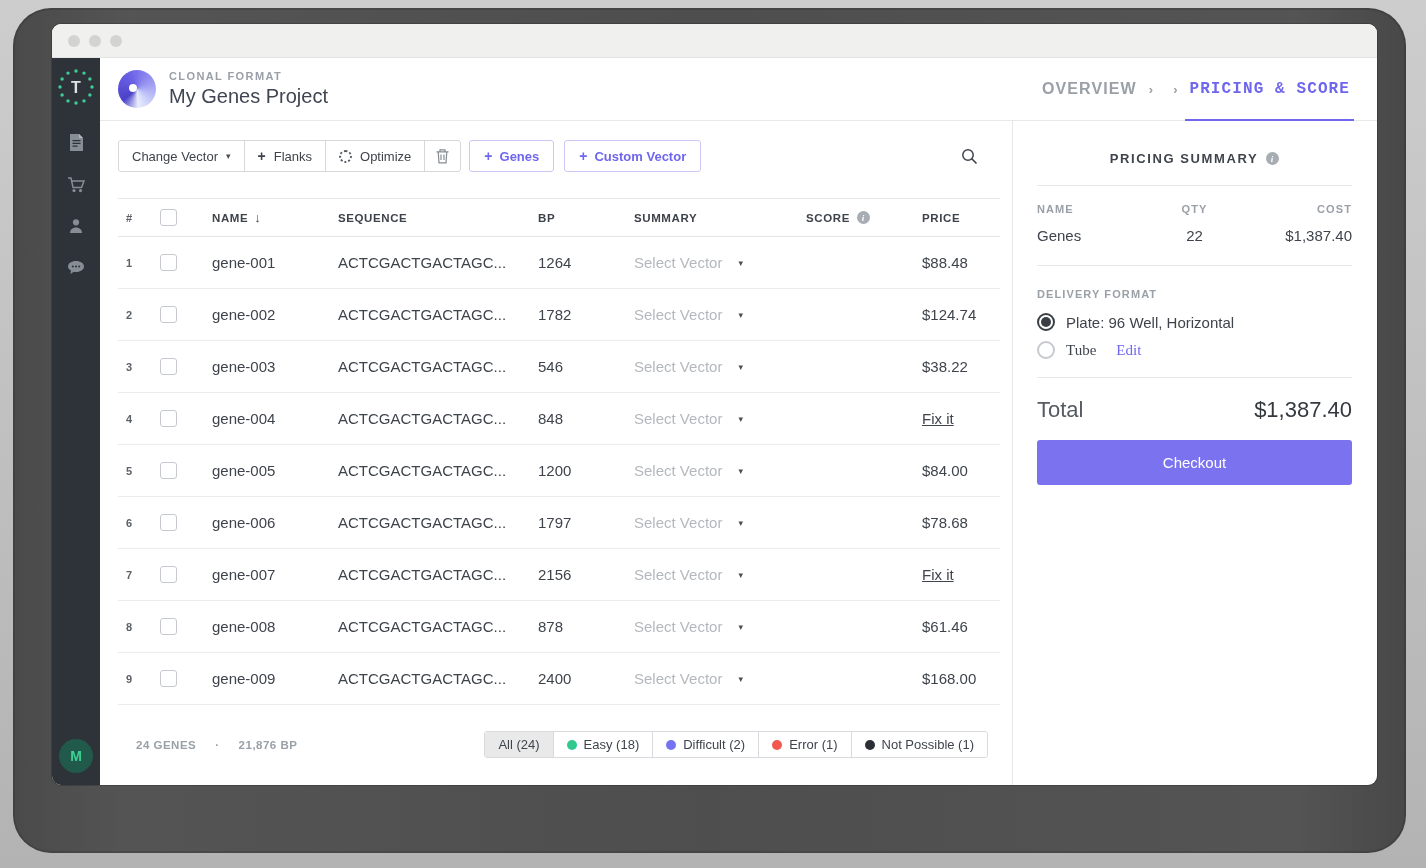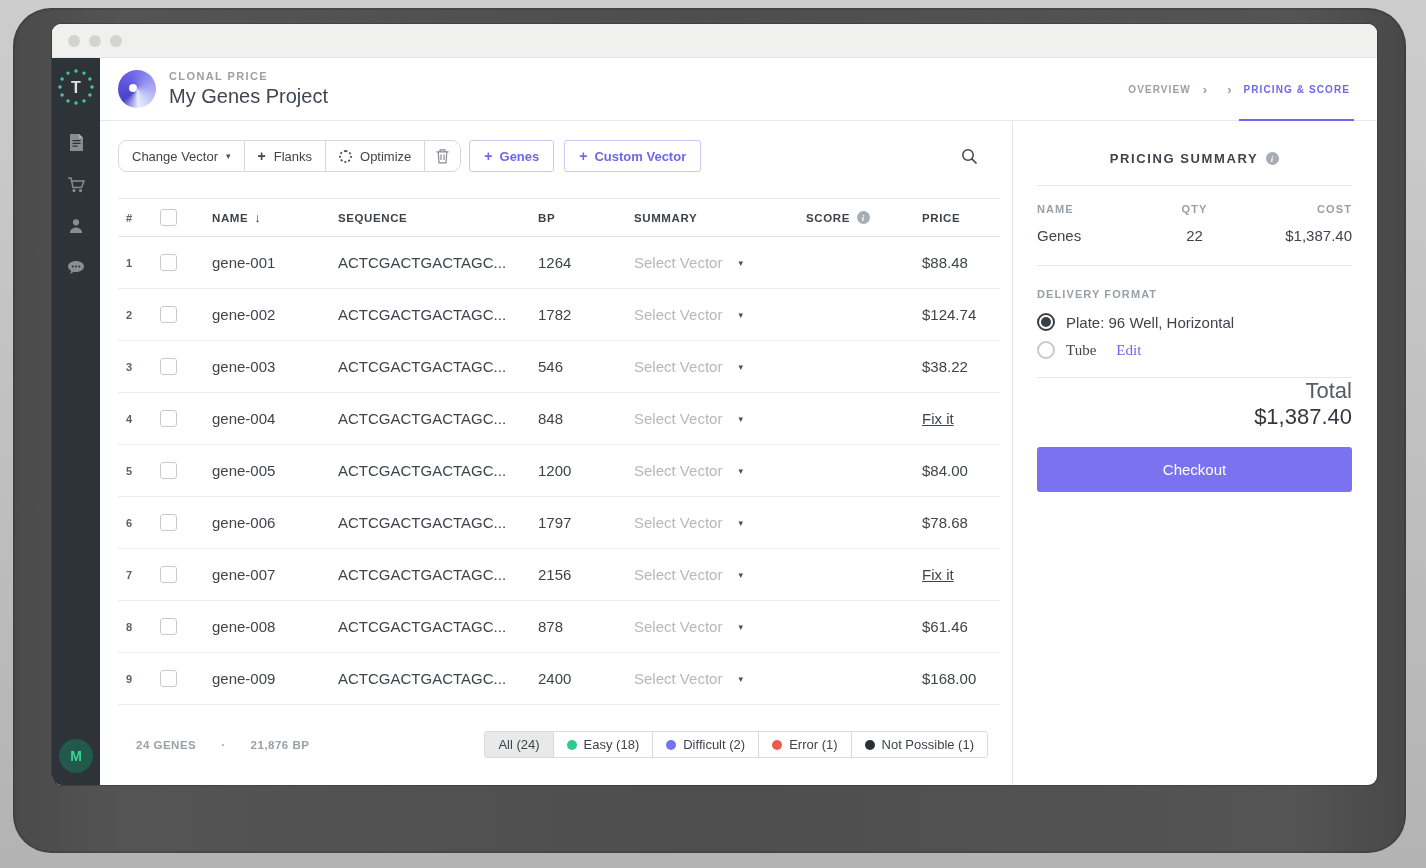--- a/index.html
+++ b/index.html
@@ -34,34 +34,34 @@
   
   .header { height:63px; border-bottom:1px solid #e7e8e9; display:flex; align-items:center;
     padding-left:18px; position:relative; flex:none; }
   .proj-icon { width:38px; height:38px; border-radius:50%; margin-right:13px; position:relative;
     background:conic-gradient(from 230deg,#4b42c9,#6c63e8 30%,#9e9bf2 55%,#ccd2f9 75%,#e9ecfc 85%,#4b42c9); }
   .proj-icon::after { content:''; position:absolute; top:14px; left:11px; width:8px; height:8px;
     border-radius:50%; background:#fff; }
   .eyebrow { font-size:11px; font-weight:bold; letter-spacing:1.4px; color:#9aa0a7; margin-bottom:3px; }
   .proj-title { font-size:20px; color:#3f4652; }
   .crumbs { position:absolute; right:25px; top:0; height:100%; display:flex; align-items:stretch; }
-  .crumb, .crumb-sep { display:flex; align-items:center; font-size:10px; font-weight:bold;
+  .crumb, .crumb-sep { display:flex; align-items:center; font-size:16px; font-weight:bold;
     letter-spacing:1.1px; color:#9aa0a7; }
   .crumb { padding:0 2px; cursor:pointer; }
   .crumb-sep { padding:0 10px; font-size:13px; letter-spacing:0; }
-  .crumb.active { color:var(--accent); position:relative; }
+  .crumb.active { color:var(--accent); position:relative;font-family:Liberation Mono, monospace; }
   .crumb.active::after { content:''; position:absolute; left:-2px; right:-2px; bottom:-1px;
     height:2px; background:var(--accent); }
 
   .body-row { flex:1; display:flex; min-height:0; }
   .content { width:912px; flex:none; display:flex; flex-direction:column; }
 
   
   .toolbar { margin:19px 18px 0; height:32px; display:flex; align-items:center; }
-  .btn-group { display:flex; height:32px; border:1px solid #d6d9dc; border-radius:9px; background:#fff; }
+  .btn-group { display:flex; height:32px; border:1px solid #d6d9dc; border-radius:3px; background:#fff; }
   .grp-btn { display:flex; align-items:center; padding:0 13px; gap:8px; font-size:13px;
     color:#3f444c; cursor:pointer; border-left:1px solid #d6d9dc; white-space:nowrap; }
   .grp-btn:first-child { border-left:none; }
   .caret { font-size:9px; color:#4a4f57; }
   .dotted-circle { width:13px; height:13px; border:2px dotted #555a61; border-radius:50%; }
   .purple-btn { display:flex; align-items:center; gap:7px; height:32px; padding:0 14px;
     border:1px solid #ccc8f6; border-radius:3px; color:var(--accent); font-size:13px;
     font-weight:bold; background:#fff; cursor:pointer; white-space:nowrap; }
   .plus { font-size:14px; font-weight:bold; }
   .search-btn { margin-left:auto; margin-right:16px; cursor:pointer; display:flex; align-items:center; }
@@ -82,21 +82,21 @@
   .score-head { display:flex; align-items:center; gap:7px; }
   .score-dot { width:11px; height:11px; border-radius:50%; margin-left:37px; }
   .c-price { padding-left:6px; }
   .fix-link { text-decoration:underline; cursor:pointer; }
   .info-dot { width:13px; height:13px; border-radius:50%; background:#a7adb3; color:#fff;
     font-size:9px; font-weight:bold; display:inline-flex; align-items:center; justify-content:center;
     font-family:"Liberation Serif","DejaVu Serif",serif; font-style:italic; }
 
   
   .t-footer { margin:26px 12px 0 18px; display:flex; align-items:center; justify-content:space-between; }
-  .count-line { display:flex; align-items:center; gap:25px; font-size:11.5px; font-weight:bold;
+  .count-line { display:flex; align-items:center; gap:19px; font-size:11.5px; font-weight:bold;
     letter-spacing:.5px; color:#9aa0a7; }
   .filters { display:flex; height:27px; border:1px solid #d8dadd; border-radius:3px; overflow:hidden; }
   .filter { display:flex; align-items:center; gap:7px; padding:0 13px; font-size:13px;
     color:#3f444c; border-left:1px solid #d8dadd; cursor:pointer; background:#fff; white-space:nowrap; }
   .filter:first-child { border-left:none; }
   .filter.active { background:#e9e9e9; }
   .f-dot { width:10px; height:10px; border-radius:50%; }
 
   
   .panel { width:364px; flex:none; border-left:1px solid #e7e8e9; padding:0 24px; }
@@ -107,21 +107,21 @@
   .cost-grid.heads { margin-top:17px; font-size:11px; font-weight:bold; letter-spacing:1.1px; color:#9aa0a7; }
   .cost-grid.vals { margin-top:12px; font-size:15px; color:#3f444c; }
   .col-c { text-align:center; } .col-r { text-align:right; }
   .delivery-label { margin-top:22px; font-size:11px; font-weight:bold; letter-spacing:1.1px; color:#9aa0a7; }
   .radio-row { margin-top:13px; display:flex; align-items:center; gap:11px; font-size:15px; color:#3f444c; }
   .radio { width:18px; height:18px; border-radius:50%; border:2px solid #c6cacf; background:#fff;
     cursor:pointer; position:relative; flex:none; }
   .radio.checked { border-color:#3a3f46; }
   .radio.checked::after { content:''; position:absolute; inset:2px; border-radius:50%; background:#3a3f46; }
   .edit-link { color:var(--accent); margin-left:9px; cursor:pointer; }
-  .total-row { display:flex; align-items:flex-end; justify-content:space-between;flex-direction:column; }
+  .total-row { margin-top:19px; display:flex; align-items:center; justify-content:space-between; }
   .total-label { font-size:22px; color:#565b63; }
   .total-amount { font-size:22px; color:#34383f; }
   .checkout { margin-top:17px; height:45px; width:100%; border:none; border-radius:3px;
     background:var(--checkout); color:#fff; font-size:15px; cursor:pointer;
     font-family:"Liberation Sans","DejaVu Sans",sans-serif; }
 </style>
 </head>
 <body>
 
 <div class="frame"></div>
@@ -189,21 +189,21 @@
       <div class="avatar">
         <span>M</span>
       </div>
     </div>
 
     <div class="main">
 
       <div class="header">
         <div class="proj-icon"></div>
         <div>
-          <div class="eyebrow">CLONAL PRICE</div>
+          <div class="eyebrow">CLONAL FORMAT</div>
           <div class="proj-title">My Genes Project</div>
         </div>
         <div class="crumbs">
           <div class="crumb">OVERVIEW</div>
           <div class="crumb-sep">›</div>
           <div class="crumb-sep">›</div>
           <div class="crumb active">PRICING &amp; SCORE</div>
         </div>
       </div>
 

